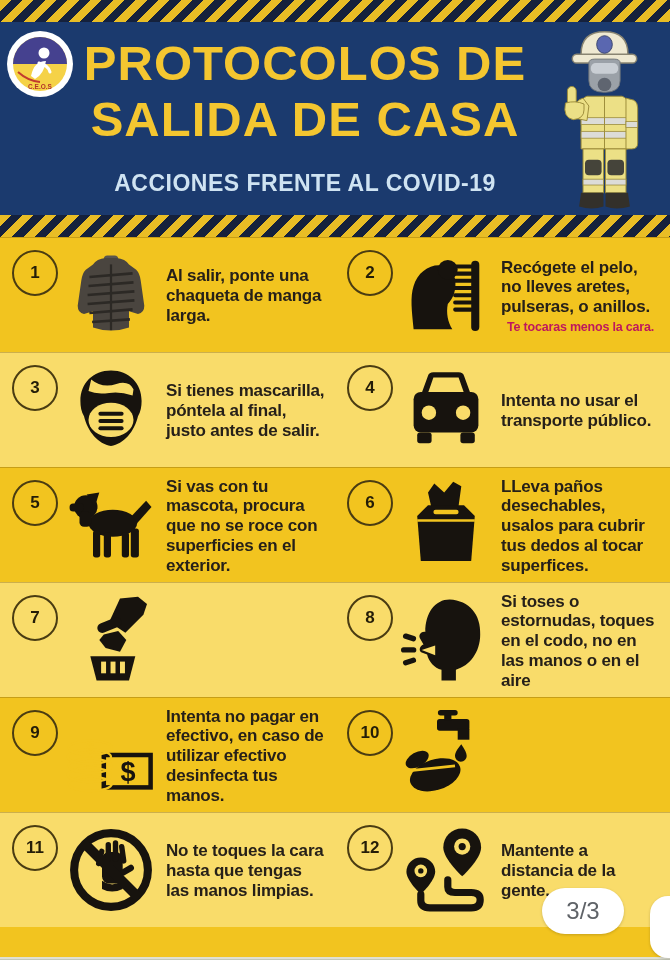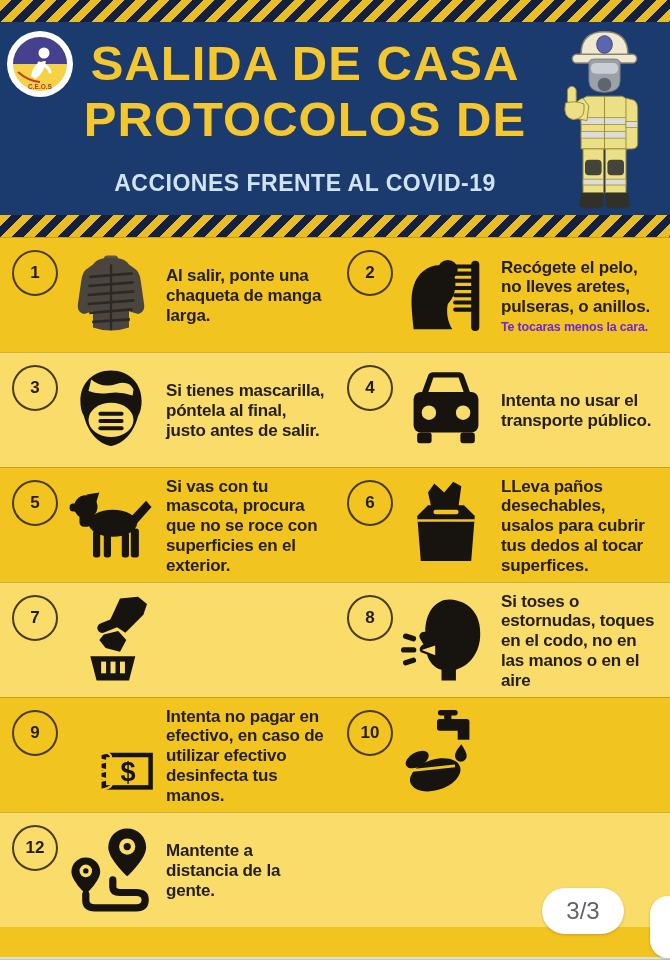--- a/index.html
+++ b/index.html
@@ -19,23 +19,23 @@
   main{flex:none;}
   .row{display:flex;height:114px;border-top:1px solid rgba(90,60,0,.28);}
   .row-a{background:var(--gold,#f2c41f);}
   .row-b{background:var(--light_yellow,#f9dc6a);}
   .item{width:335px;flex:none;display:flex;box-sizing:border-box;padding:8px 6px 6px 10px;}
   .num{width:42px;height:42px;flex:none;margin:4px 2px 0 2px;border:2.5px solid #4a3c12;
     border-radius:50%;display:flex;align-items:center;justify-content:center;
     font-weight:bold;font-size:17px;color:#241d08;}
   .icon-box{width:102px;height:98px;flex:none;display:flex;align-items:center;justify-content:center;}
   .icon-box svg{width:90px;height:90px;}
-  .text{flex:1;display:flex;flex-direction:column;justify-content:center;padding:0 4px 0 4px;}
+  .text{flex:1;display:flex;flex-direction:column;justify-content:center;padding:0 4px 0 4px;align-items:center;}
   .text p{margin:0;font-weight:bold;font-size:17px;line-height:1.16;color:#262019;letter-spacing:-.2px;}
-  .text p.note{font-weight:bold;font-size:12.5px;color:#6d28d9;margin-top:3px;}
+  .text p.note{font-weight:bold;font-size:12.5px;color:#be185d;margin-top:3px;}
   .text p.note:empty{display:none;}
   .row-a .cutout{fill:var(--gold,#f2c41f);}
   .row-b .cutout{fill:var(--light_yellow,#f9dc6a);}
   .row-a .cutout-stroke{stroke:var(--gold,#f2c41f);fill:none;}
   .ink{fill:#17130e;}
   .bottom-strip{height:30px;flex:none;background:var(--gold,#f2c41f);}
   .page-edge{height:9px;flex:none;background:#c5c8b8;border-top:2px solid #dfe0d2;box-sizing:border-box;}
   .pager{position:absolute;right:46px;bottom:26px;width:82px;height:46px;background:#fff;
     border-radius:26px;display:flex;align-items:center;justify-content:center;
     font-size:24px;color:#5f6368;box-shadow:0 1px 3px rgba(0,0,0,.18);}
@@ -57,22 +57,22 @@
         <path d="M7,34 A27,27 0 0 1 61,34 Z" fill="#45418f"></path>
         <circle cx="38" cy="23" r="5.5" fill="#ffffff"></circle>
         <path d="M25,46 Q28,31 40,31 Q38,44 29,49 Z" fill="#ffffff"></path>
         <path d="M33,33 q9,2 11,9" stroke="#ffffff" stroke-width="3" fill="none" stroke-linecap="round"></path>
         <path d="M12,42 q10,9 22,10" stroke="#c23b2e" stroke-width="2" fill="none"></path>
         <text x="34" y="59" font-size="6.5" font-weight="bold" fill="#b2332a" text-anchor="middle">C.E.O.S</text>
       </svg>
     </div>
 
     <div class="titles">
+      <h1 class="title-line">PROTOCOLOS DE</h1>
       <h1 class="title-line">SALIDA DE CASA</h1>
-      <h1 class="title-line">PROTOCOLOS DE</h1>
       <div class="subtitle">ACCIONES FRENTE AL COVID-19</div>
     </div>
 
     <div class="firefighter">
       <svg viewBox="0 0 125 195">
         <path d="M38,31 Q38,8 62,8 Q86,8 86,31 L86,33 L38,33 Z" fill="#efe9d2" stroke="#8a8572" stroke-width="1.5"></path>
         <rect x="29" y="31" width="66" height="9" rx="4.5" fill="#efe9d2" stroke="#8a8572" stroke-width="1.5"></rect>
         <ellipse cx="62" cy="21" rx="8" ry="9" fill="#5a67b0" stroke="#3c466e"></ellipse>
         <path d="M46,40 Q46,36 52,36 L72,36 Q78,36 78,40 L78,58 Q78,70 62,70 Q46,70 46,58 Z" fill="#9ba1a8" stroke="#6e747a"></path>
         <rect x="48" y="40" width="28" height="11" rx="5" fill="#c9ced4"></rect>
@@ -285,20 +285,40 @@
             <ellipse class="ink" cx="38" cy="72" rx="29" ry="17" transform="rotate(-18 38 72)"></ellipse>
             <ellipse class="ink" cx="18" cy="55" rx="14" ry="8" transform="rotate(-30 18 55)"></ellipse>
             <line class="cutout-stroke" x1="13" y1="67" x2="60" y2="62" stroke-width="3"></line>
           </svg>
         </div>
       </div>
     </div>
 
     <div class="row row-b">
       <div class="item">
+        <div class="num">11</div>
+        <div class="icon-box">
+          <svg viewBox="0 0 100 100">
+            <circle cx="50" cy="50" r="41" fill="none" stroke="#17130e" stroke-width="9"></circle>
+            <rect class="ink" x="40" y="30" width="23" height="35" rx="8"></rect>
+            <rect class="ink" x="35" y="26" width="6" height="20" rx="3" transform="rotate(14 38 36)"></rect>
+            <rect class="ink" x="44" y="19" width="6" height="22" rx="3"></rect>
+            <rect class="ink" x="52" y="17" width="6" height="24" rx="3"></rect>
+            <rect class="ink" x="60" y="21" width="6" height="22" rx="3" transform="rotate(-8 63 32)"></rect>
+            <rect class="ink" x="59" y="47" width="17" height="7" rx="3.5" transform="rotate(-30 67 50)"></rect>
+            <path class="ink" d="M40,62 q11,8 23,0 l0,9 q-12,6 -23,0 z"></path>
+            <rect class="ink" x="12" y="44.5" width="82" height="11" transform="rotate(45 50 50)"></rect>
+          </svg>
+        </div>
+        <div class="text">
+          <p>No te toques la cara hasta que tengas las manos limpias.</p>
+
+        </div>
+      </div>
+      <div class="item">
         <div class="num">12</div>
         <div class="icon-box">
           <svg viewBox="0 0 100 100">
             <path class="ink" d="M68,4 C80,4 89,13 89,25 C89,38 68,57 68,57 C68,57 47,38 47,25 C47,13 56,4 68,4 Z"></path>
             <circle class="cutout" cx="68" cy="24" r="9"></circle>
             <circle class="ink" cx="68" cy="24" r="4"></circle>
             <path class="ink" d="M22,36 C31,36 38,43 38,52 C38,62 22,77 22,77 C22,77 6,62 6,52 C6,43 13,36 22,36 Z"></path>
             <circle class="cutout" cx="22" cy="51" r="7"></circle>
             <circle class="ink" cx="22" cy="51" r="3"></circle>
             <path d="M22,77 L22,84 Q22,92 32,92 L78,92 Q88,92 88,83 Q88,75 78,75 L60,75 Q52,75 52,69 L52,61" fill="none" stroke="#17130e" stroke-width="8" stroke-linecap="round"></path>

